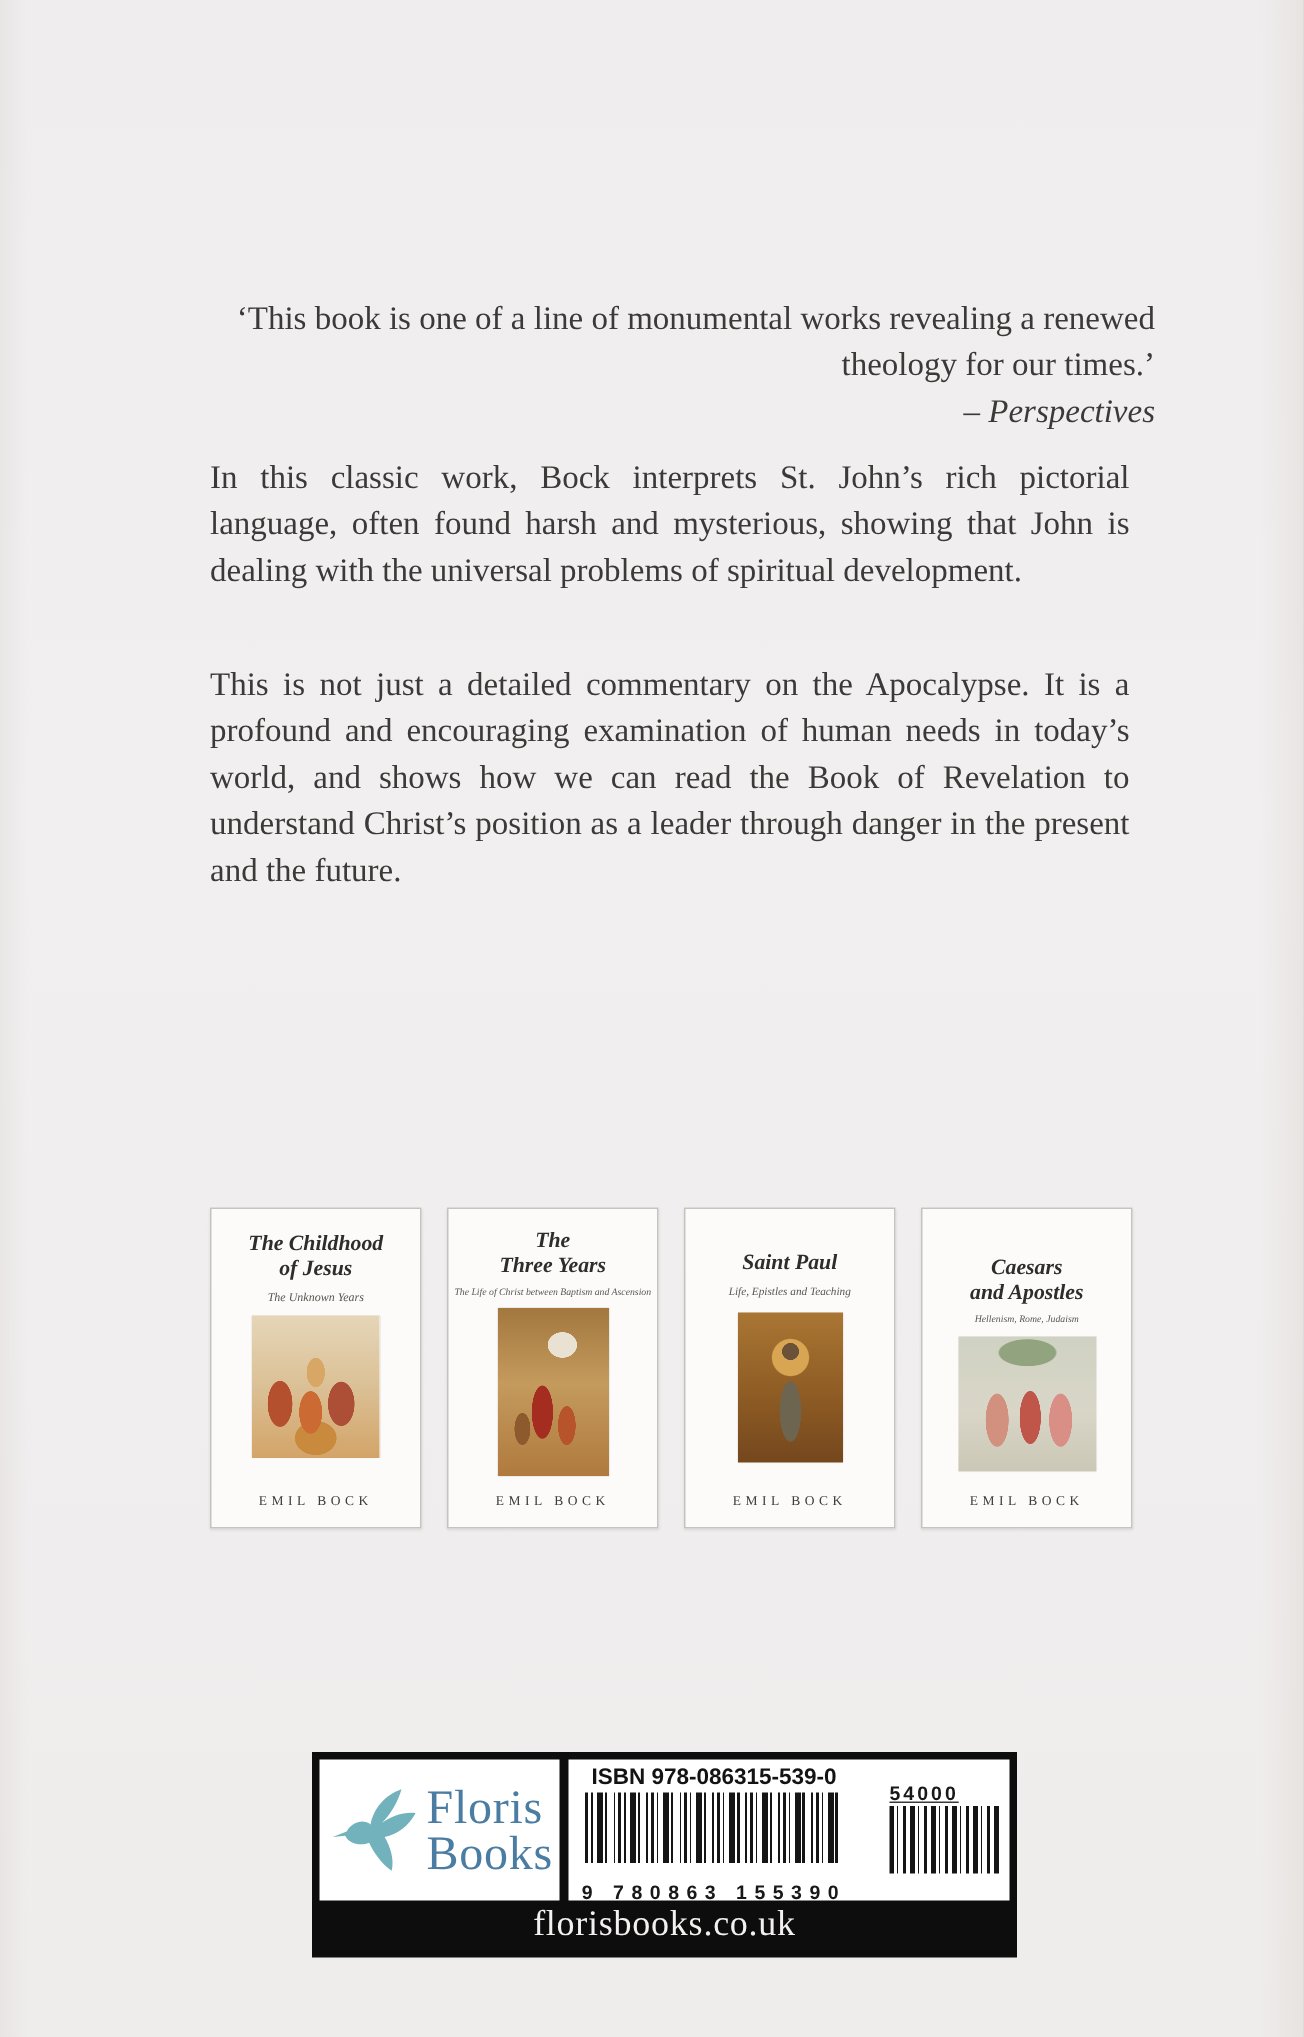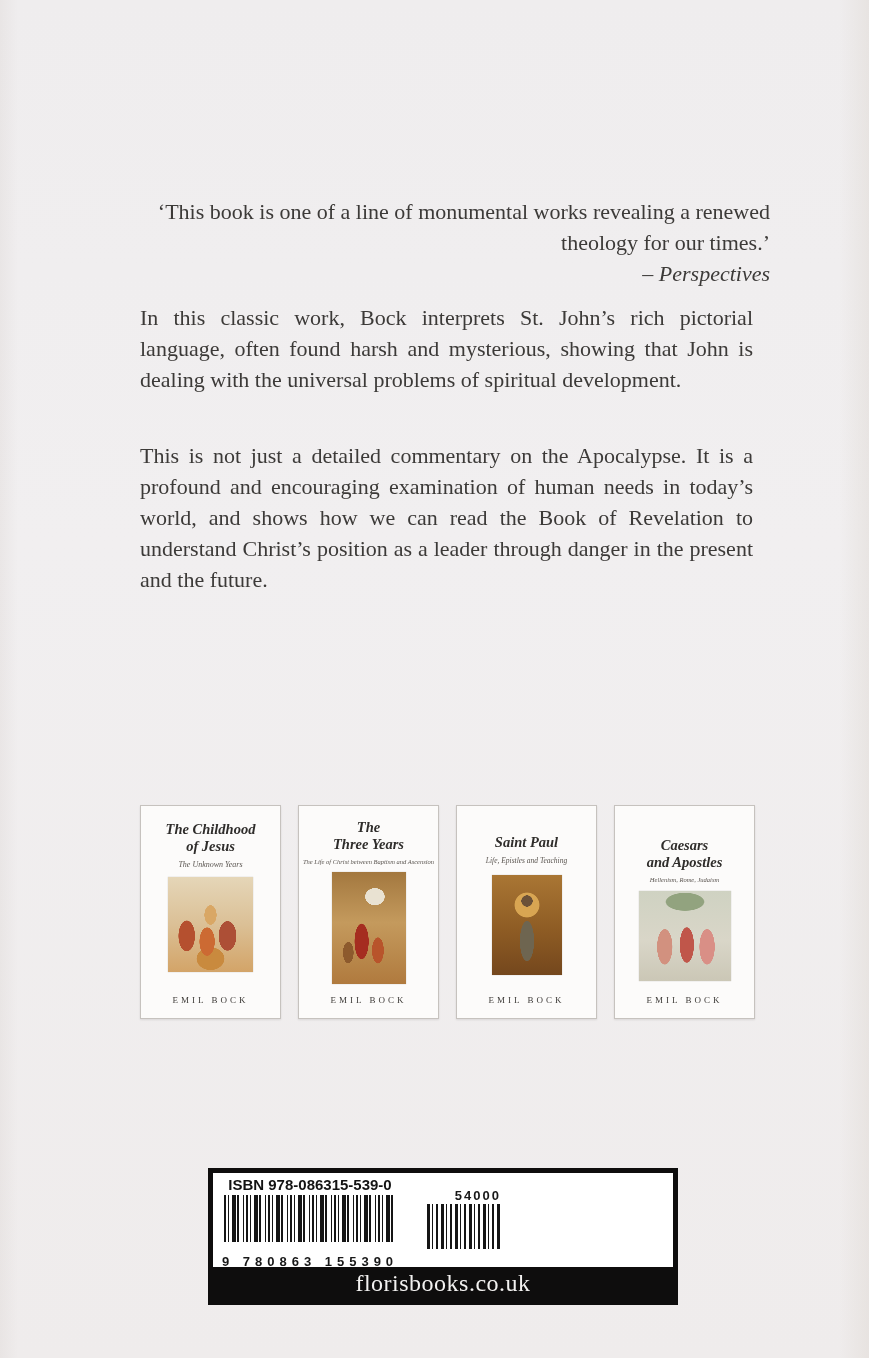--- a/index.html
+++ b/index.html
@@ -110,21 +110,21 @@
     width:172px;height:47px;margin-top:2px;
     background-image:repeating-linear-gradient(90deg,
       #151515 0 2px,#fff 2px 4px,#151515 4px 5px,#fff 5px 8px,
       #151515 8px 12px,#fff 12px 13px,#151515 13px 15px,#fff 15px 19px,
       #151515 19px 20px,#fff 20px 22px);
   }
   .bc-digits{font-family:"Liberation Sans","DejaVu Sans",sans-serif;
     font-weight:bold;font-size:13px;letter-spacing:5px;color:#181818;
     margin-top:12px;white-space:nowrap;}
   .bc-addon{margin-left:16px;padding-top:12px;display:flex;
-    flex-direction:column;align-items:flex-end;}
+    flex-direction:column;align-items:flex-start;text-decoration:underline;}
   .addon-num{font-family:"Liberation Sans","DejaVu Sans",sans-serif;
     font-weight:bold;font-size:13px;letter-spacing:2px;color:#181818;}
   .bars-addon{
     width:74px;height:45px;margin-top:1px;
     background-image:repeating-linear-gradient(90deg,
       #151515 0 3px,#fff 3px 5px,#151515 5px 6px,#fff 6px 9px,
       #151515 9px 11px,#fff 11px 14px);
   }
   .url-strip{
     flex:1;display:flex;align-items:center;justify-content:center;
@@ -184,20 +184,29 @@
       <div class="book-subtitle">Hellenism, Rome, Judaism</div>
       <div class="book-art"></div>
       <div class="book-author">EMIL BOCK</div>
     </div>
 
   </div>
 
   <div class="imprint">
     <div class="imprint-top">
 
+      <div class="logo-box">
+        <svg class="dove" viewBox="0 0 64 64" xmlns="http://www.w3.org/2000/svg">
+          <path fill="#72b2bc" d="M4 37 L14 33 C18 26 26 24 31 28 C33 17 41 7 53 3 C50 13 45 21 39 27 C46 22 55 19 63 20 C58 29 50 35 41 37 C45 44 48 53 46 61 C39 56 33 48 30 41 C23 44 15 41 13 36 Z"></path>
+        </svg>
+        <div class="logo-text">
+          <span>Floris</span>
+          <span>Books</span>
+        </div>
+      </div>
 
       <div class="barcode-box">
         <div class="bc-main">
           <div class="isbn-label">ISBN 978-086315-539-0</div>
           <div class="bars-main"></div>
           <div class="bc-digits">9 780863 155390</div>
         </div>
         <div class="bc-addon">
           <div class="addon-num">54000</div>
           <div class="bars-addon"></div>

